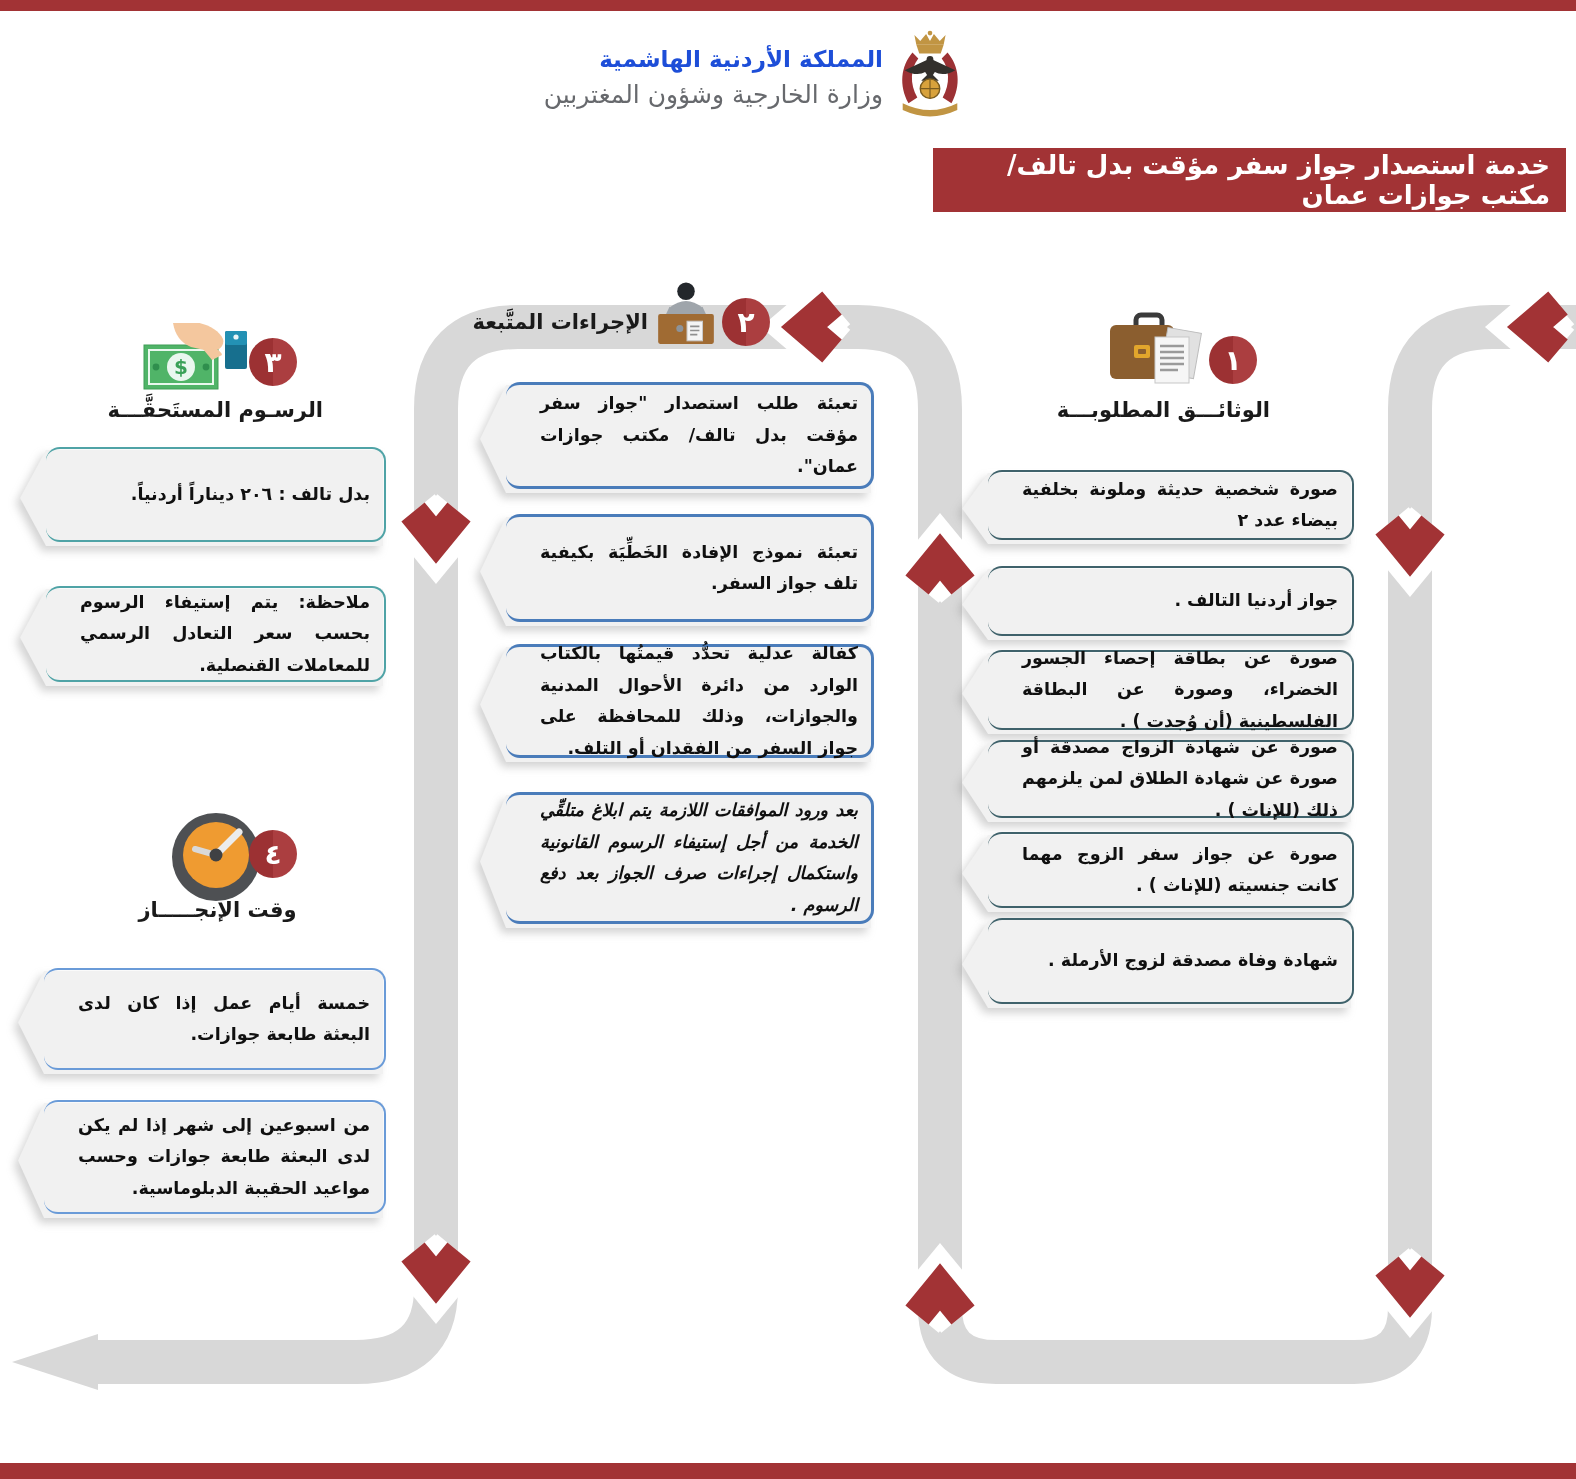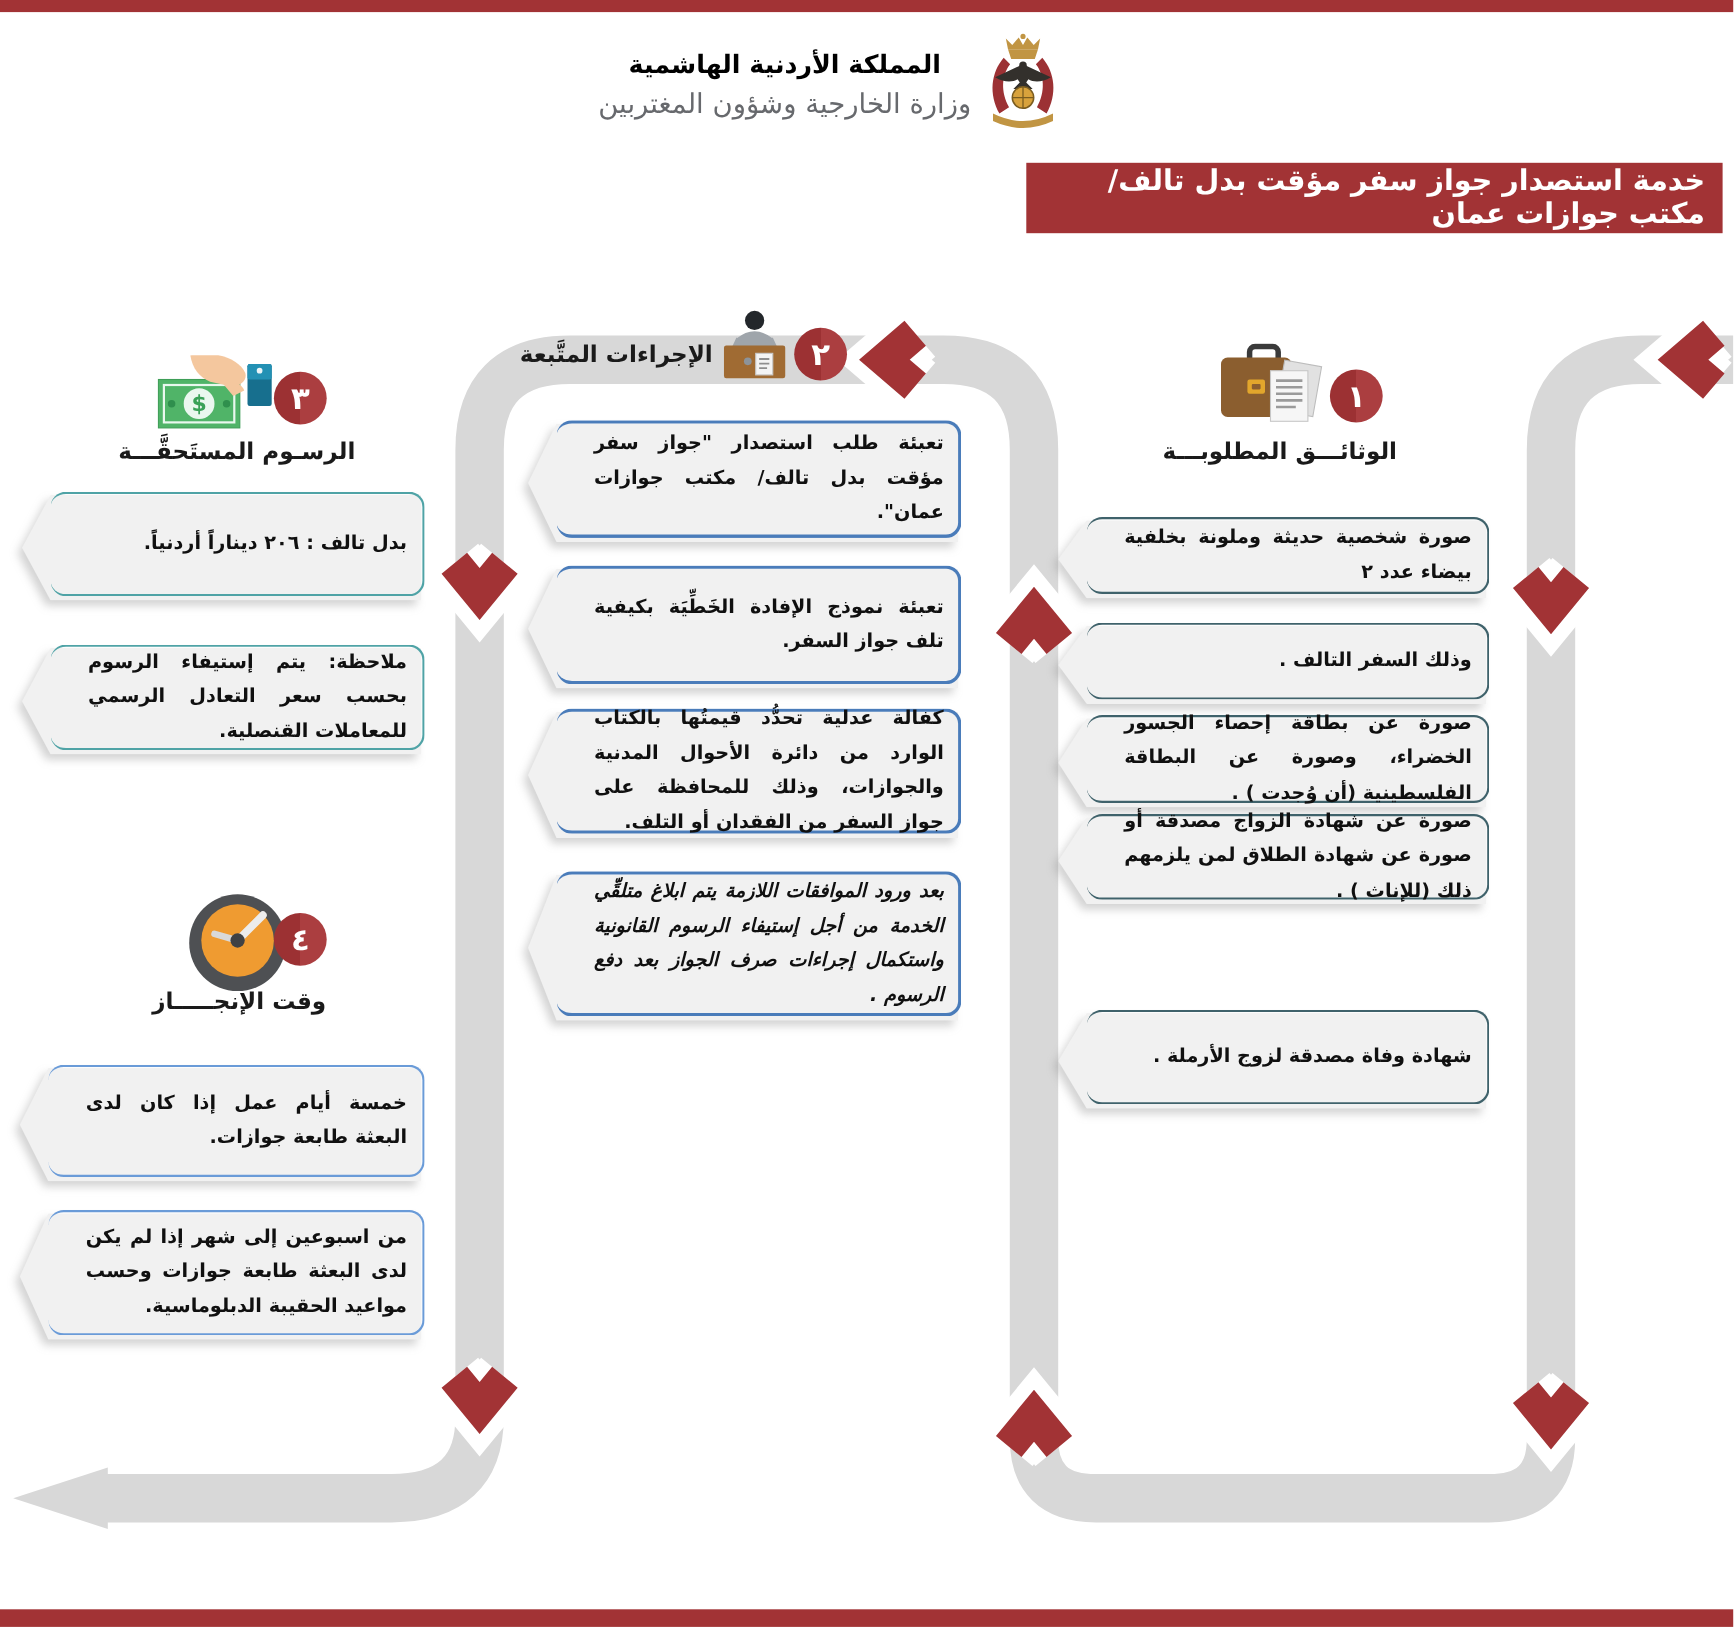--- a/index.html
+++ b/index.html
@@ -7,21 +7,21 @@
     position:relative; width:1576px; height:1479px; background:#ffffff;
     overflow:hidden; font-family:"DejaVu Sans", sans-serif;
   }
   .bar { position:absolute; left:0; width:100%; background:#a23335; }
   #topbar { top:0; height:11px; }
   #bottombar { bottom:0; height:16px; }
 
   
   .hdr-logo { position:absolute; left:891px; top:28px; width:78px; height:95px; }
   .hdr-text { position:absolute; top:46px; right:693px; direction:rtl; text-align:right; }
-  .hdr-text .l1 { font-size:23px; font-weight:bold; color:#000000;text-align:center; }
+  .hdr-text .l1 { font-size:23px; font-weight:bold; color:#1d4ed8; }
   .hdr-text .l2 { font-size:25px; color:#67696d; margin-top:8px; }
 
   .banner {
     position:absolute; left:933px; top:148px; width:633px; height:64px;
     background:#a23335; color:#ffffff; display:flex; align-items:center;
     direction:rtl; padding-right:16px; box-sizing:border-box;
     font-size:26px; font-weight:bold;
   }
 
   
@@ -172,35 +172,42 @@
         <i></i>
       </div>
       <div class="rborder"></div>
     <div class="rtext">صورة شخصية حديثة وملونة بخلفية بيضاء عدد ٢</div>
   </div>
   <div class="ribbon doc" style="left:988px; top:566px; width:366px; height:70px;">
     <div class="rfill">
         <i></i>
       </div>
       <div class="rborder"></div>
-    <div class="rtext">وذلك السفر التالف .</div>
+    <div class="rtext">جواز أردنيا التالف .</div>
   </div>
   <div class="ribbon doc" style="left:988px; top:650px; width:366px; height:80px;">
     <div class="rfill">
         <i></i>
       </div>
       <div class="rborder"></div>
     <div class="rtext">صورة عن بطاقة إحصاء الجسور الخضراء، وصورة عن البطاقة الفلسطينية (أن وُجدت ) .</div>
   </div>
   <div class="ribbon doc" style="left:988px; top:740px; width:366px; height:78px;">
     <div class="rfill">
         <i></i>
       </div>
       <div class="rborder"></div>
     <div class="rtext">صورة عن شهادة الزواج مصدقة أو صورة عن شهادة الطلاق لمن يلزمهم ذلك (للإناث ) .</div>
+  </div>
+  <div class="ribbon doc" style="left:988px; top:832px; width:366px; height:76px;">
+    <div class="rfill">
+        <i></i>
+      </div>
+      <div class="rborder"></div>
+    <div class="rtext">صورة عن جواز سفر الزوج مهما كانت جنسيته (للإناث ) .</div>
   </div>
   <div class="ribbon doc" style="left:988px; top:918px; width:366px; height:86px;">
     <div class="rfill">
         <i></i>
       </div>
       <div class="rborder"></div>
     <div class="rtext">شهادة وفاة مصدقة لزوج الأرملة .</div>
   </div>
 
   <div class="ribbon proc" style="left:506px; top:382px; width:368px; height:107px;">

